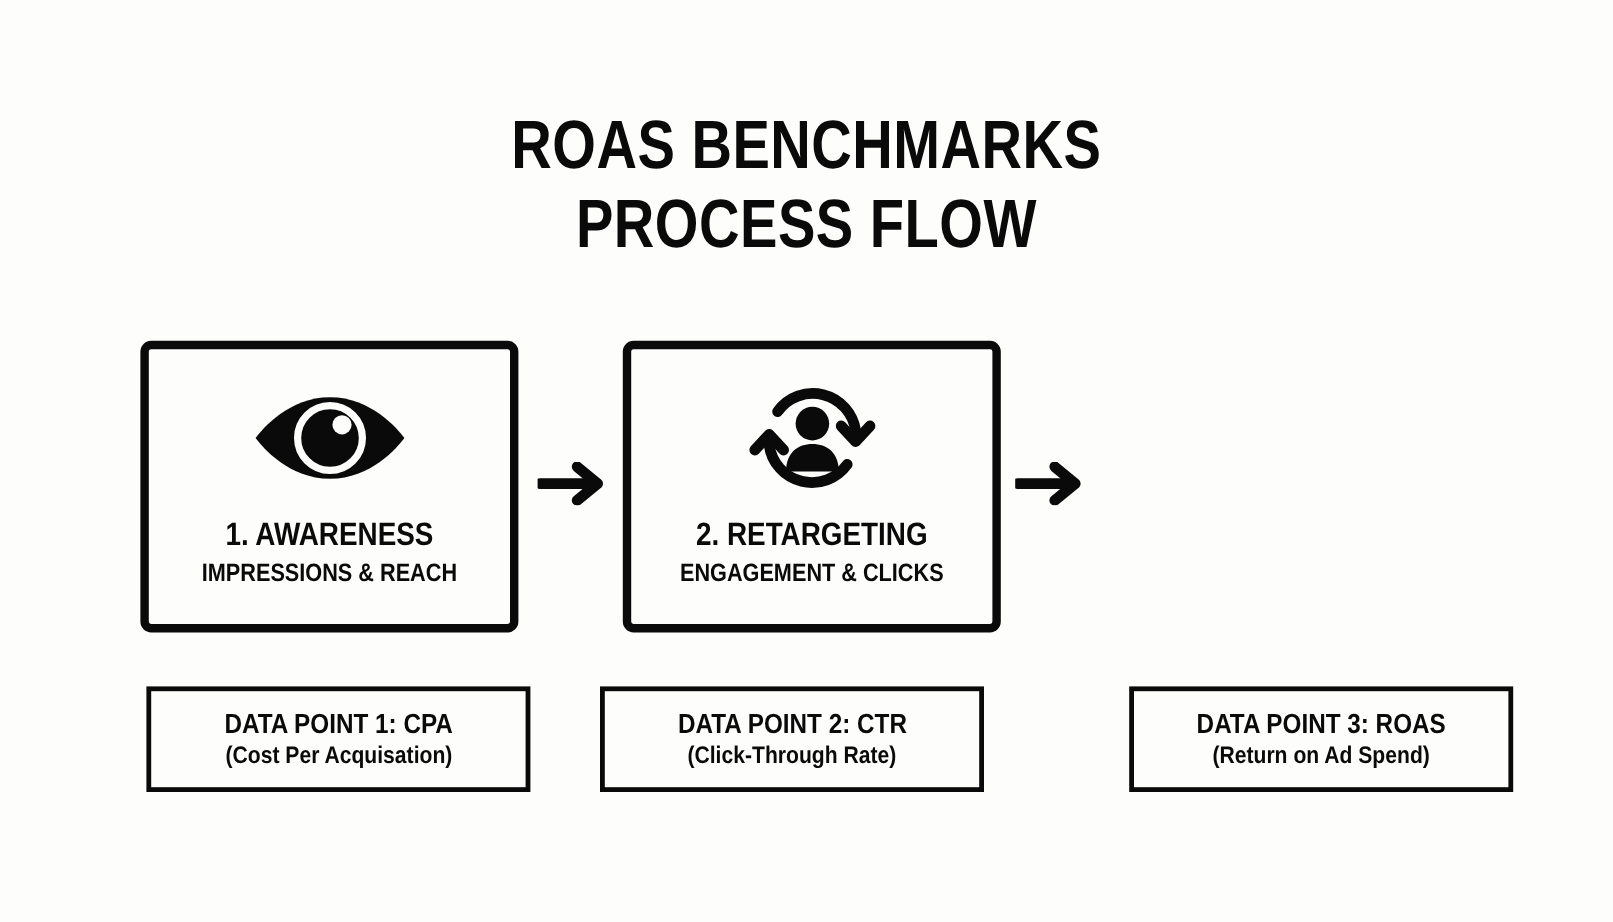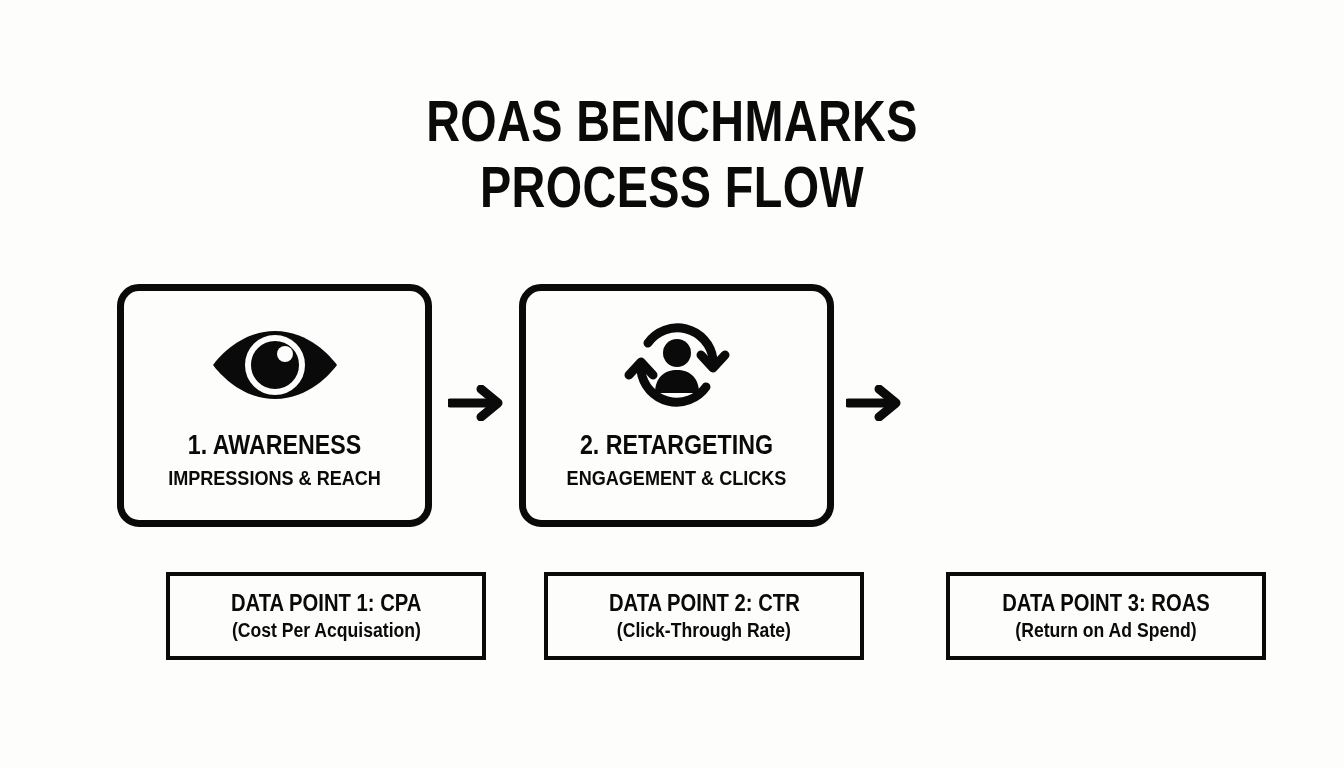--- a/index.html
+++ b/index.html
@@ -41,21 +41,21 @@
   }
 
   
   .step-box {
     position: absolute;
     top: 284px;
     width: 315px;
     height: 243px;
     box-sizing: border-box;
     border: 7px solid #0a0a0a;
-    border-radius: 22px;
+    border-radius: 9px;
     background: #fdfdfc;
   }
   .step-box.s1 { left: 117px; }
   .step-box.s2 { left: 519px; }
   .step-box.s3 { left: 917px; }
 
   .icon-wrap {
     position: absolute;
     left: 0;
     top: 28px;
@@ -108,25 +108,24 @@
     top: 572px;
     width: 320px;
     height: 88px;
     box-sizing: border-box;
     border: 4px solid #0a0a0a;
     background: #fdfdfc;
     display: flex;
     flex-direction: column;
     align-items: center;
     justify-content: center;
-    margin-left: 44px;
   }
   .data-box.d1 { left: 122px; }
   .data-box.d2 { left: 500px; }
-  .data-box.d3 { left: 902px; }
+  .data-box.d3 { left: 941px; }
 
   .data-title {
     font-family: "Liberation Sans Narrow", "Liberation Sans", sans-serif;
     font-weight: bold;
     font-size: 23px;
     line-height: 28px;
     transform: scaleX(0.88);
     white-space: nowrap;
   }
   .data-sub {

